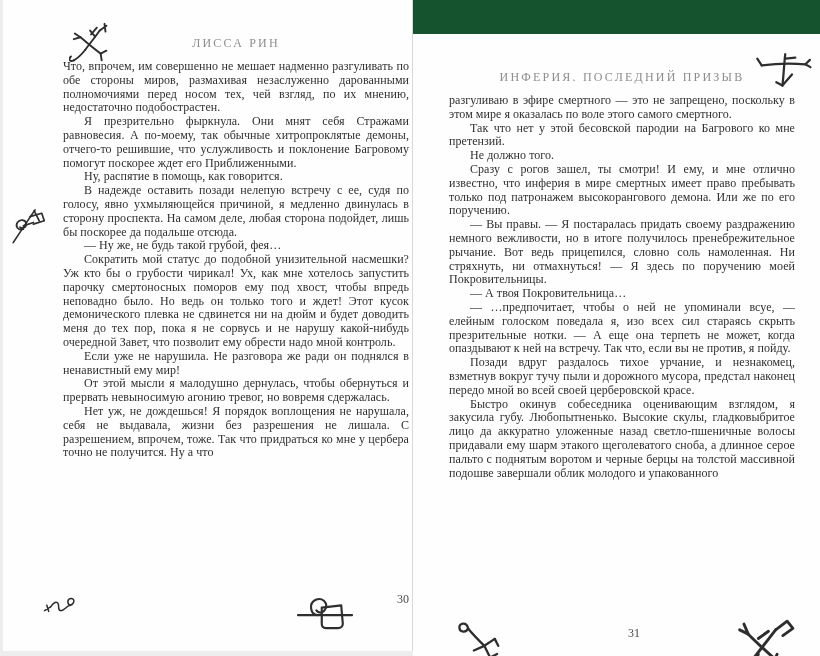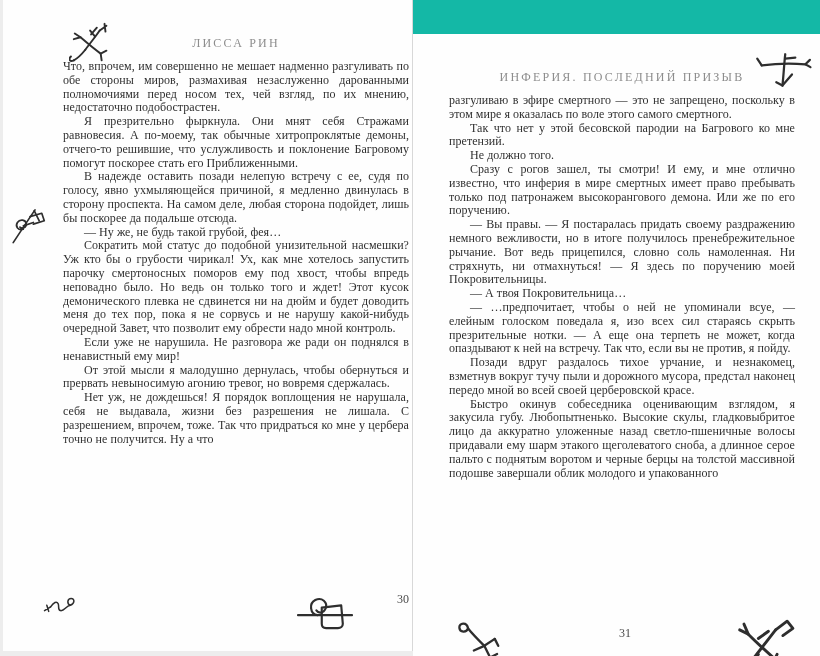--- a/index.html
+++ b/index.html
@@ -1,34 +1,34 @@
 <!DOCTYPE html>
 <html lang="ru"><head>
 <meta charset="utf-8">
 <style>
   html,body{margin:0;padding:0;width:820px;height:656px;overflow:hidden;
     background:#ededed;font-family:"Liberation Serif",serif;}
-  .app{position:absolute;left:3px;top:0;right:0;bottom:5px;background:#14b8a6;}
+  .app{position:absolute;left:3px;top:0;right:0;bottom:5px;background:#14532d;}
   .spread{display:flex;height:100%;}
   .page{position:relative;height:100%;background:#fefefe;}
   .page-left{width:409px;border-right:1px solid #d8d8d8;}
   .page-right{flex:1;margin-top:34px;}
   .running-head{position:absolute;top:36px;text-align:center;
     font-size:12px;letter-spacing:2.2px;color:#8d8d8d;white-space:nowrap;}
   .page-left .running-head{left:60px;width:346px;}
   .page-right .running-head{left:36px;width:346px;}
   .text-col{position:absolute;top:60px;text-align:justify;color:#2f2f2f;
     font-size:12px;line-height:13.8px;letter-spacing:0.05px;font-family:Liberation Serif, serif;}
   .page-left .text-col{left:60px;width:346px;}
   .page-right .text-col{left:36px;width:346px;}
   .text-col p{margin:0;text-indent:21px;}
   .text-col p.cont{text-indent:0;}
   .folio{position:absolute;top:592px;text-align:center;font-size:12px;color:#4a4a4a;}
   .page-left .folio{left:60px;width:346px;text-align:right;}
-  .page-right .folio{left:39px;width:346px;}
+  .page-right .folio{left:48px;width:346px;}
   .sigil{position:absolute;}
   .sigil path{stroke:#2e2e2e;stroke-width:4;fill:none;
     stroke-linecap:round;stroke-linejoin:round;}
   
   .s-top-left{left:66px;top:16px;width:48px;height:56px;}
   .s-left-mid{left:6px;top:190px;width:42px;height:70px;}
   .s-bot-left{left:26px;top:584px;width:66px;height:38px;}
   .s-bot-center{left:280px;top:586px;width:84px;height:54px;}
   .s-top-right{left:339px;top:18px;width:62px;height:56px;}
   .s-bot-inner{left:39px;top:584px;width:60px;height:58px;}
@@ -57,21 +57,22 @@
       <svg class="sigil s-left-mid" viewBox="0 0 100 100">
         <path d="M10,92 C26,68 44,40 62,14"></path>
         <path d="M34,60 c-12,4 -20,-6 -14,-16 c6,-9 20,-7 21,3 c1,9 -10,13 -15,8"></path>
         <path d="M50,30 l28,-8 l6,18 l-26,8"></path>
         <path d="M60,16 l12,24"></path>
         <path d="M34,52 l24,-8"></path>
       </svg>
 
       <div class="text-col">
         <p class="cont">Что, впрочем, им совершенно не мешает надменно разгуливать по обе стороны миров, размахивая незаслуженно дарованными полномочиями перед носом тех, чей взгляд, по их мнению, недостаточно подобострастен.</p>
-        <p>Я презрительно фыркнула. Они мнят себя Стражами равновесия. А по-моему, так обычные хитропроклятые демоны, отчего-то решившие, что услужливость и поклонение Багровому помогут поскорее стать его Приближенными.</p>
+        <p>Я презрительно фыркнула. Они мнят себя Стражами равновесия. А по-моему, так обычные хитропроклятые демоны, отчего-то решившие, что услужливость и поклонение Багровому помогут поскорее ждет его Приближенными.</p>
+        <p>Ну, распятие в помощь, как говорится.</p>
         <p>В надежде оставить позади нелепую встречу с ее, судя по голосу, явно ухмыляющейся причиной, я медленно двинулась в сторону проспекта. На самом деле, любая сторона подойдет, лишь бы поскорее да подальше отсюда.</p>
         <p>— Ну же, не будь такой грубой, фея…</p>
         <p>Сократить мой статус до подобной унизительной насмешки? Уж кто бы о грубости чирикал! Ух, как мне хотелось запустить парочку смертоносных поморов ему под хвост, чтобы впредь неповадно было. Но ведь он только того и ждет! Этот кусок демонического плевка не сдвинется ни на дюйм и будет доводить меня до тех пор, пока я не сорвусь и не нарушу какой-нибудь очередной Завет, что позволит ему обрести надо мной контроль.</p>
         <p>Если уже не нарушила. Не разговора же ради он поднялся в ненавистный ему мир!</p>
         <p>От этой мысли я малодушно дернулась, чтобы обернуться и прервать невыносимую агонию тревог, но вовремя сдержалась.</p>
         <p>Нет уж, не дождешься! Я порядок воплощения не нарушала, себя не выдавала, жизни без разрешения не лишала. С разрешением, впрочем, тоже. Так что придраться ко мне у цербера точно не получится. Ну а что</p>
       </div>
 
       <div class="folio">30</div>
 

